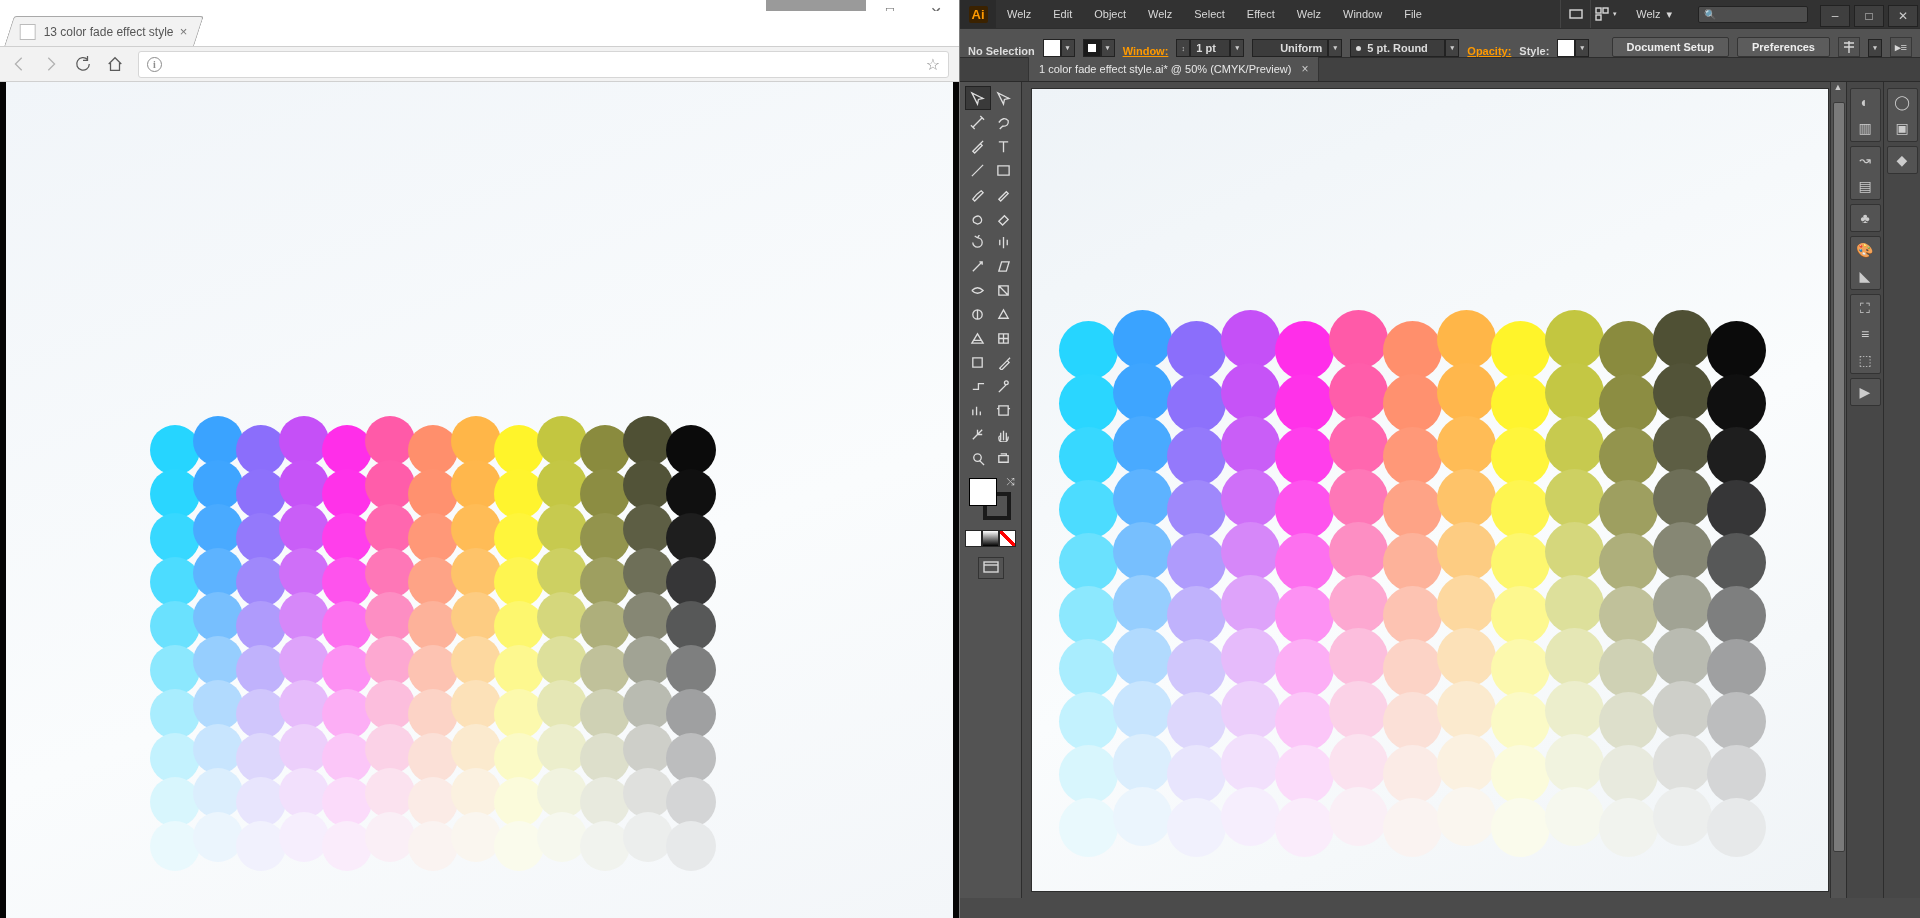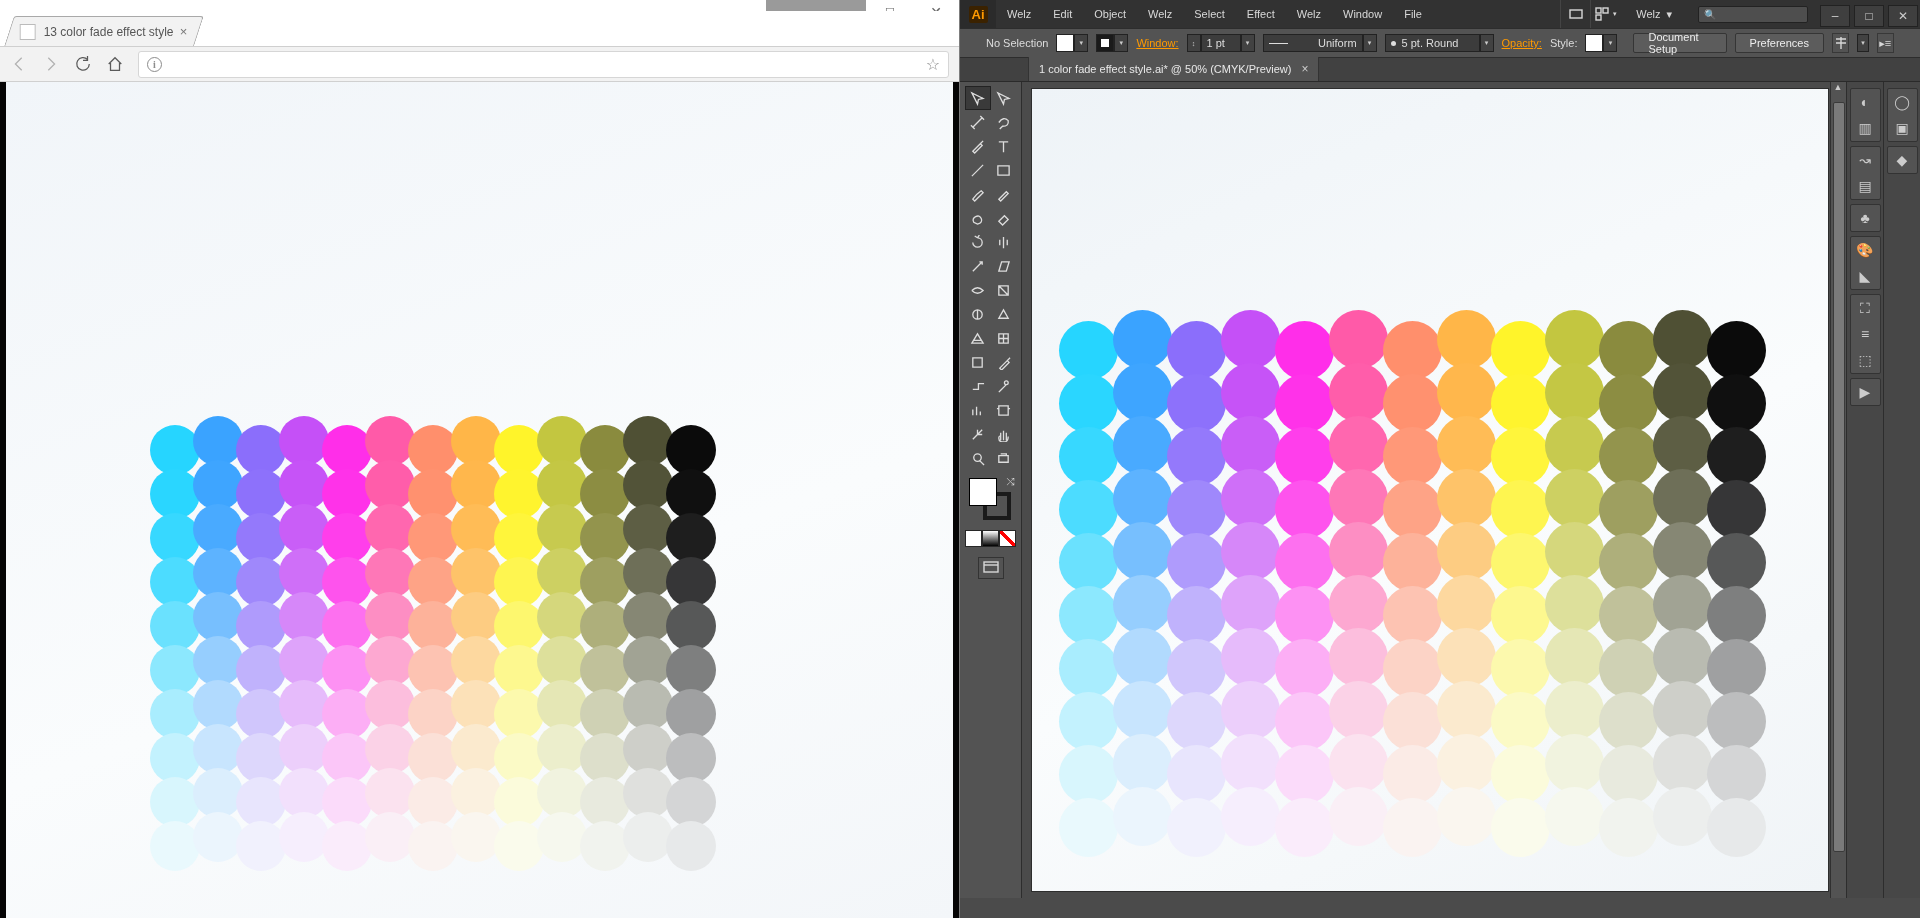--- a/index.html
+++ b/index.html
@@ -32,21 +32,21 @@
   .ai-titlebar { height: 28px; background: #323232; display: flex; align-items: stretch; }
   .ai-logo { width: 36px; display: flex; align-items: center; justify-content: center; background: #2b2b2b; }
   .ai-logo span { background: #3b2200; color: #ff9a00; font-weight: bold; font-size: 13px; padding: 1px 3px; border-radius: 2px; }
   .ai-menu { display: flex; align-items: center; }
   .ai-menu .mi { padding: 0 11px; height: 100%; display: flex; align-items: center; cursor: default; }
   .titlebar-right { margin-left: auto; display: flex; align-items: center; gap: 0; }
   .mode-icn { width: 30px; height: 100%; display: flex; align-items: center; justify-content: center; border-left: 1px solid #444; }
   .ai-user { padding: 0 16px; display: flex; align-items: center; gap: 6px; }
   .ai-search { width: 110px; height: 17px; background: #4e4e4e; border: 1px solid #222; margin: 0 10px; display: flex; align-items: center; padding-left: 5px; color: #aaa; font-size: 10px; border-radius:2px;}
   .ai-winbtn { width: 30px; height: 22px; background: #3f3f3f; margin: 3px 2px 0 2px; display: flex; align-items: center; justify-content: center; font-size: 12px; color:#ccc; border:1px solid #222;}
-  .ai-ctrlbar { height: 30px; background: #535353; border-top: 1px solid #2d2d2d; border-bottom: 1px solid #2d2d2d; display: flex; align-items: center; padding: 0 26px; gap: 8px; }
+  .ai-ctrlbar { height: 30px; background: #535353; border-top: 1px solid #2d2d2d; border-bottom: 1px solid #2d2d2d; display: flex; align-items: flex-end; padding: 0 8px; gap: 8px; font-weight: bold; }
   .ctrl-label { color: #ddd; white-space: nowrap; }
   .ctrl-link { color: #ff9a00; text-decoration: underline; }
   .swatch { width: 18px; height: 18px; border: 1px solid #222; background: #fff; position: relative; }
   .swatch.dark { background: #232323; }
   .dd { width: 14px; height: 18px; background: #424242; border: 1px solid #222; display: flex; align-items: center; justify-content: center; font-size: 7px; color: #ccc; }
   .ctrl-field { height: 18px; background: #3c3c3c; border: 1px solid #222; padding: 0 5px; display: flex; align-items: center; color: #ddd; }
   .ctrl-btn { height: 20px; background: #5c5c5c; border: 1px solid #353535; color: #eee; padding: 0 14px; display: flex; align-items: center; border-radius: 2px; }
   .ctrl-icn { width: 22px; height: 20px; display: flex; align-items: center; justify-content: center; background: #535353; border: 1px solid #383838; }
   .spacer { flex: 1; }
 
@@ -360,21 +360,21 @@
       <div class="swatch dark" style="background:#fff; box-shadow:inset 0 0 0 4px #1a1a1a;"></div>
       <div class="dd">▾</div>
     </div>
     <span class="ctrl-link">Window:</span>
     <div style="display:flex;">
       <div class="dd">↕</div>
       <div class="ctrl-field" style="width:40px;">1 pt</div>
       <div class="dd">▾</div>
     </div>
     <div style="display:flex;">
-      <div class="ctrl-field" style="width:100px; justify-content:flex-end; gap:30px;">
+      <div class="ctrl-field" style="width:76px; justify-content:flex-end; gap:30px;">
         <span style="border-top:1.5px solid #ddd; width:40px;"></span>
         <span>Uniform</span>
       </div>
       <div class="dd">▾</div>
     </div>
     <div style="display:flex;">
       <div class="ctrl-field" style="width:95px; gap:6px;">
         <span style="width:5px;height:5px;border-radius:50%;background:#ddd;"></span>
         <span>5 pt. Round</span>
       </div>

